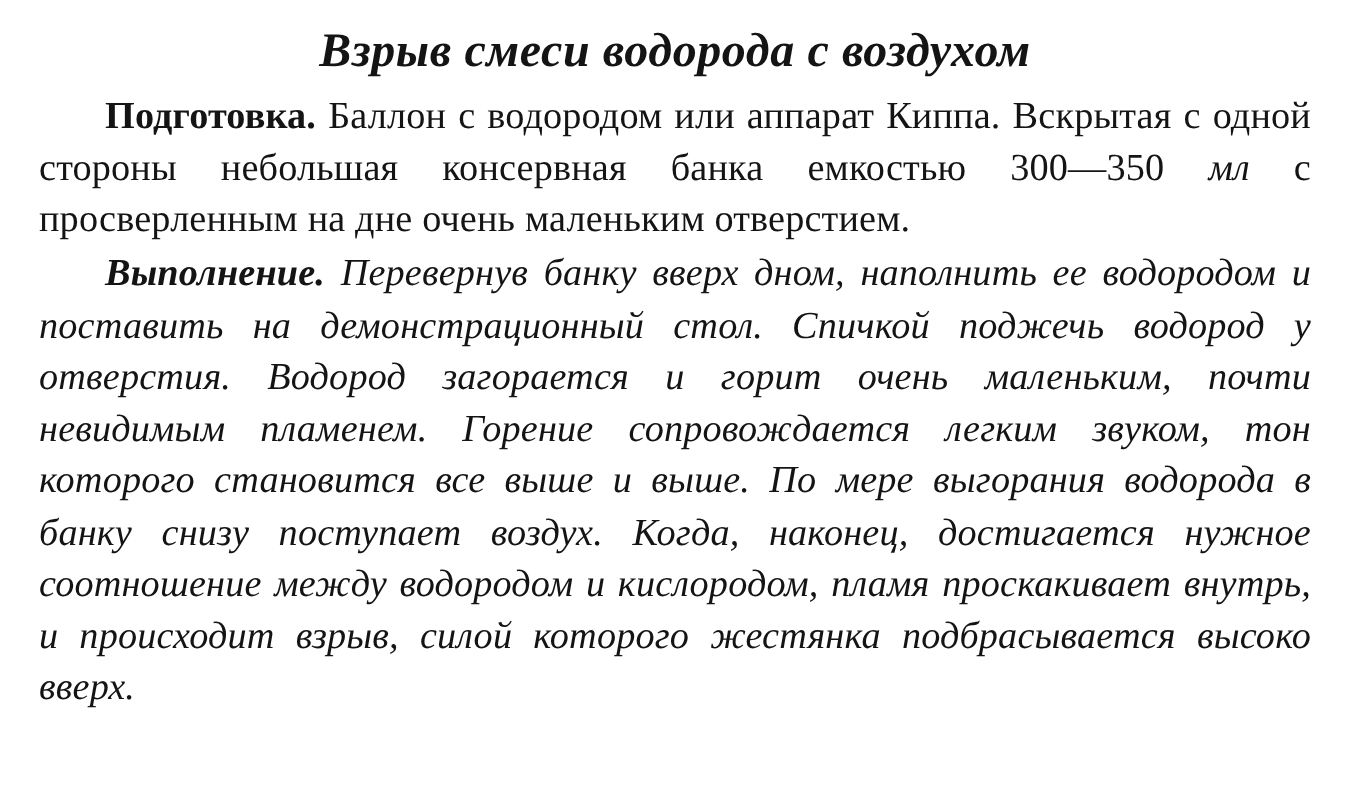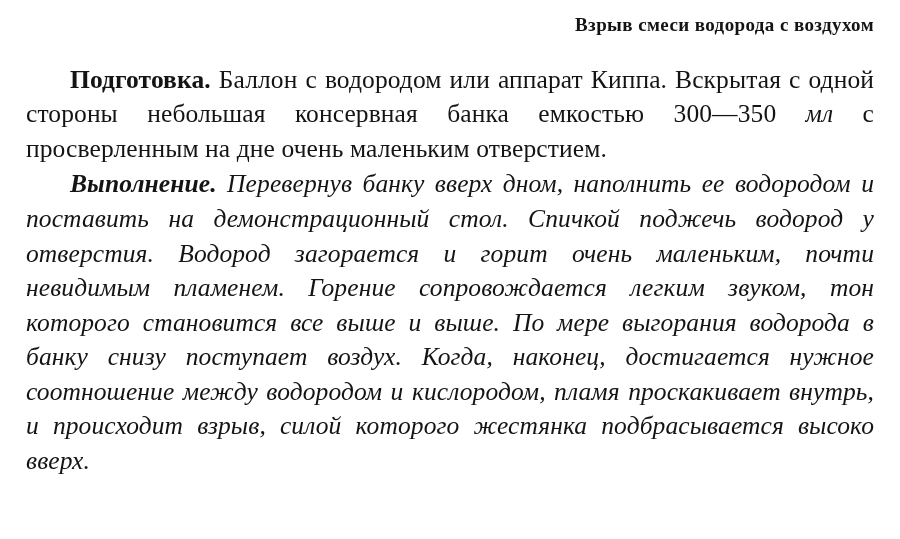--- a/index.html
+++ b/index.html
@@ -15,29 +15,30 @@
     overflow: hidden;
   }
   .page {
     width: 900px;
     height: 539px;
     box-sizing: border-box;
     padding: 8px 26px 0 26px;
     position: relative;
   }
   .doc-title {
-    text-align: right;
+    text-align: center;
     font-weight: bold;
-    font-size: 19px;
+    font-size: 32px;
     letter-spacing: 0.4px;
     margin: 6px 0 0 0;
     line-height: 1.2;
+    font-style: italic;
   }
   .body-block {
-    margin-top: 26px;
+    margin-top: 8px;
   }
   .para {
     font-size: 25.5px;
     line-height: 1.355;
     text-align: justify;
     text-justify: inter-word;
     margin: 0;
     letter-spacing: 0.1px;
   }
   .para + .para {

